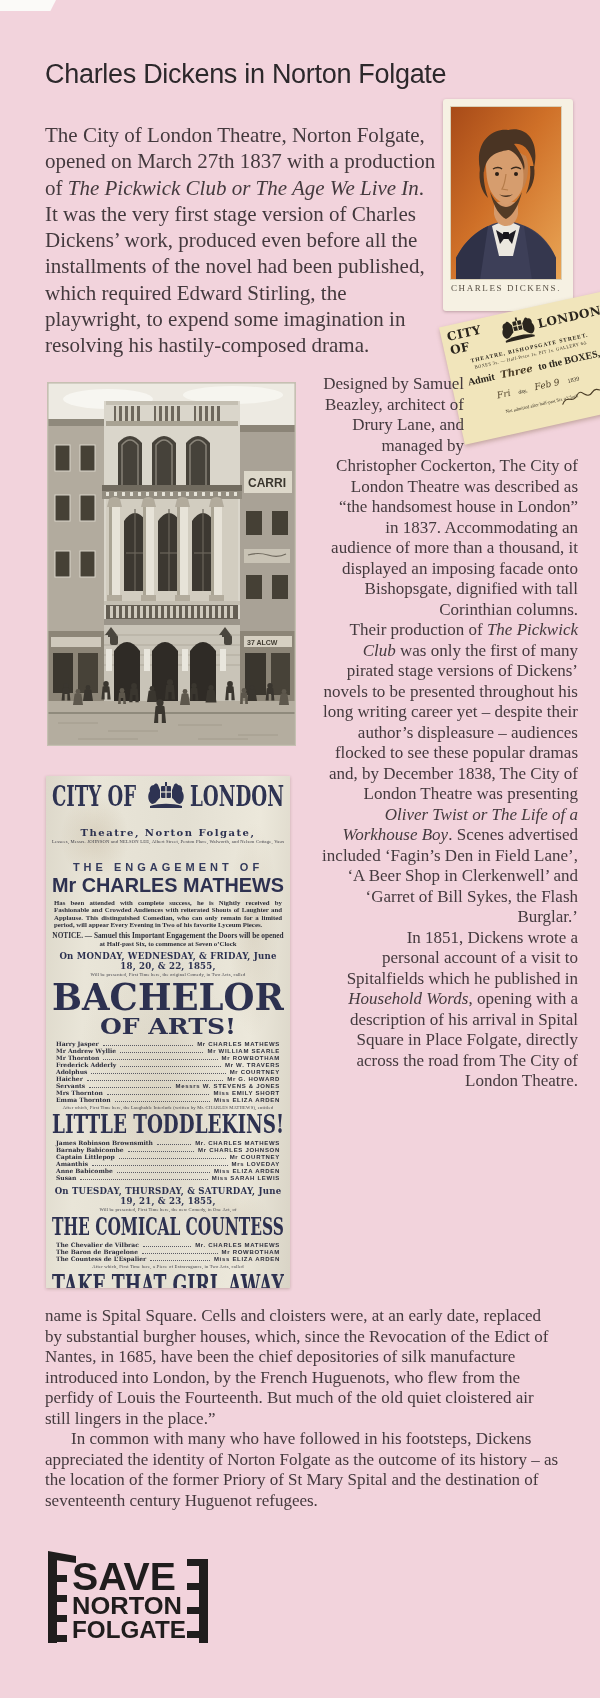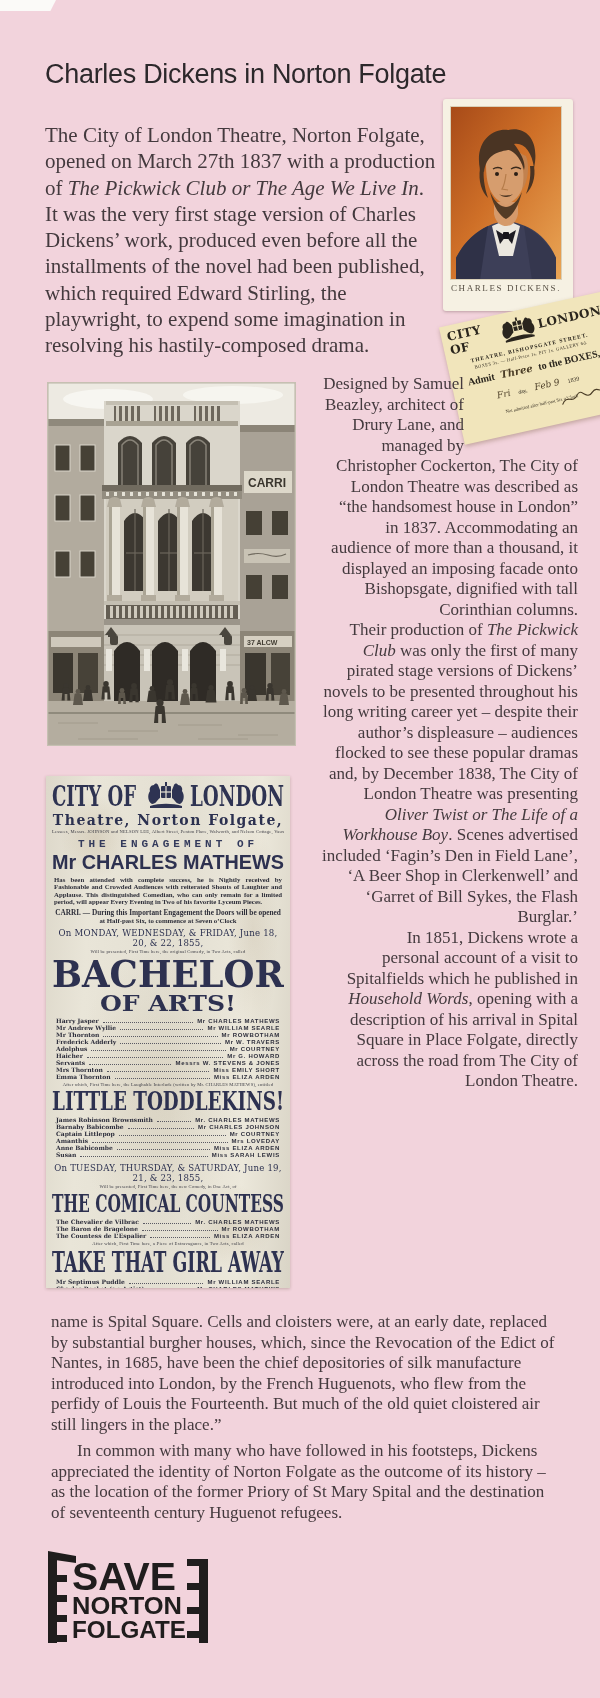--- a/index.html
+++ b/index.html
@@ -53,38 +53,38 @@
   
   #playbill{left:46px;top:776px;width:244px;height:512px;box-sizing:border-box;
      background:
        radial-gradient(closest-side at 20% 12%, rgba(150,125,85,.20), rgba(150,125,85,0) 70%),
        radial-gradient(closest-side at 85% 30%, rgba(140,120,90,.16), rgba(140,120,90,0) 70%),
        radial-gradient(closest-side at 45% 62%, rgba(160,140,100,.14), rgba(160,140,100,0) 75%),
        radial-gradient(closest-side at 75% 88%, rgba(150,130,95,.18), rgba(150,130,95,0) 70%),
        linear-gradient(93deg,#ddd8ca 0%,#e9e5d8 18%,#e3dfd2 52%,#ece8db 80%,#d9d4c6 100%);
      box-shadow:0 1px 3px rgba(100,80,60,.3);padding:4px 6px;color:#2c3150;overflow:hidden;}
   .pb-center{text-align:center;}
-  #pb-subtitle{font-family:"DejaVu Serif",serif;font-weight:bold;font-size:14px;letter-spacing:1.5px;margin-top:1px;}
+  #pb-subtitle{font-family:"DejaVu Serif",serif;font-weight:bold;font-size:10px;letter-spacing:1.5px;margin-top:16px;}
   .pb-tiny{font-size:4.6px;letter-spacing:.2px;color:#3b3b44;white-space:nowrap;overflow:hidden;margin-top:1px;}
-  #pb-engagement{font-family:Liberation Mono, monospace;font-weight:bold;font-size:11px;letter-spacing:4px;margin-top:4px;color:#333a5c;}
+  #pb-engagement{font-family:Liberation Sans, sans-serif;font-weight:bold;font-size:11px;letter-spacing:4px;margin-top:17px;color:#333a5c;}
   .pb-blurb{font-size:6.8px;line-height:7.3px;font-weight:bold;text-align:justify;margin:3px 2px 0;color:#2e2f3a;}
   .pb-notice1{font-size:7.3px;font-weight:bold;text-align:center;margin-top:3px;color:#2e2f3a;}
   .pb-notice2{font-size:6.8px;font-weight:bold;text-align:center;color:#2e2f3a;}
-  .pb-dates{font-family:"DejaVu Serif",serif;font-weight:normal;font-size:8.6px;text-align:center;margin-top:4px;letter-spacing:.2px;}
+  .pb-dates{font-family:"DejaVu Serif",serif;font-weight:bold;font-size:8.6px;text-align:center;margin-top:4px;letter-spacing:.2px;}
   .pb-svg{display:block;margin:0 auto;}
   .cast{margin:2px 4px 0;}
   .cast-row{display:flex;align-items:baseline;font-family:"Liberation Sans",sans-serif;
             font-weight:bold;font-size:6px;line-height:6.1px;color:#2d2e3c;}
   .c-role{white-space:nowrap;font-family:"DejaVu Serif",serif;}
   .c-dots{flex:1;border-bottom:1px dotted #5a5a64;margin:0 4px 2px;}
   .c-actor{white-space:nowrap;letter-spacing:.7px;}
 
   
   #bottom-text{left:45px;top:1306px;width:516px;font-size:17px;line-height:20.5px;}
-  #bottom-text p{margin:6px;}
+  #bottom-text p{margin:0;}
   #bottom-text p.ind{text-indent:26px;}
 
   
   #logo{left:48px;top:1549px;width:160px;height:94px;}
 </style>
 </head>
 <body>
 
 <div id="page">
 
@@ -417,21 +417,21 @@
         <path d="M5,24 C14,21 28,21 37,24 L37,26 L5,26 Z"></path>
       </g>
     </svg>
     <div id="pb-subtitle" class="pb-center">Theatre, Norton Folgate,</div>
     <div class="pb-tiny pb-center">Lessees, Messrs. JOHNSON and NELSON LEE, Albert Street, Penton Place, Walworth, and Nelson Cottage, Vauxhall Road, Dalston</div>
     <div id="pb-engagement" class="pb-center">THE ENGAGEMENT OF</div>
     <svg class="pb-svg" width="232" height="23" viewBox="0 0 232 23">
       <text x="0" y="19" textLength="232" lengthAdjust="spacingAndGlyphs" font-family="Liberation Sans,sans-serif" font-weight="bold" font-size="21" fill="#2d3150">Mr CHARLES MATHEWS</text>
     </svg>
     <div class="pb-blurb">Has been attended with complete success, he is Nightly received by Fashionable and Crowded Audiences with reiterated Shouts of Laughter and Applause.   This distinguished Comedian, who can only remain for a limited period, will appear Every Evening in Two of his favorite Lyceum Pieces.</div>
-    <div class="pb-notice1">CARRI. — During this Important Engagement the Doors will be opened</div>
+    <div class="pb-notice1">NOTICE. — Samuel this Important Engagement the Doors will be opened</div>
     <div class="pb-notice2">at Half-past Six, to commence at Seven o’Clock</div>
     <div class="pb-dates">On MONDAY, WEDNESDAY, &amp; FRIDAY, June 18, 20, &amp; 22, 1855,</div>
     <div class="pb-tiny pb-center">Will be presented, First Time here, the original Comedy, in Two Acts, called</div>
     <svg class="pb-svg" width="232" height="38" viewBox="0 0 232 38">
       <text x="0" y="33" textLength="232" lengthAdjust="spacingAndGlyphs" font-family="DejaVu Serif,serif" font-weight="bold" font-size="37" fill="#2d3150">BACHELOR</text>
     </svg>
     <svg class="pb-svg" width="232" height="24" viewBox="0 0 232 24">
       <text x="48" y="19" textLength="136" lengthAdjust="spacingAndGlyphs" font-family="DejaVu Serif,serif" font-weight="bold" font-size="22" fill="#2d3150">OF ARTS!</text>
     </svg>
     <div class="cast">

